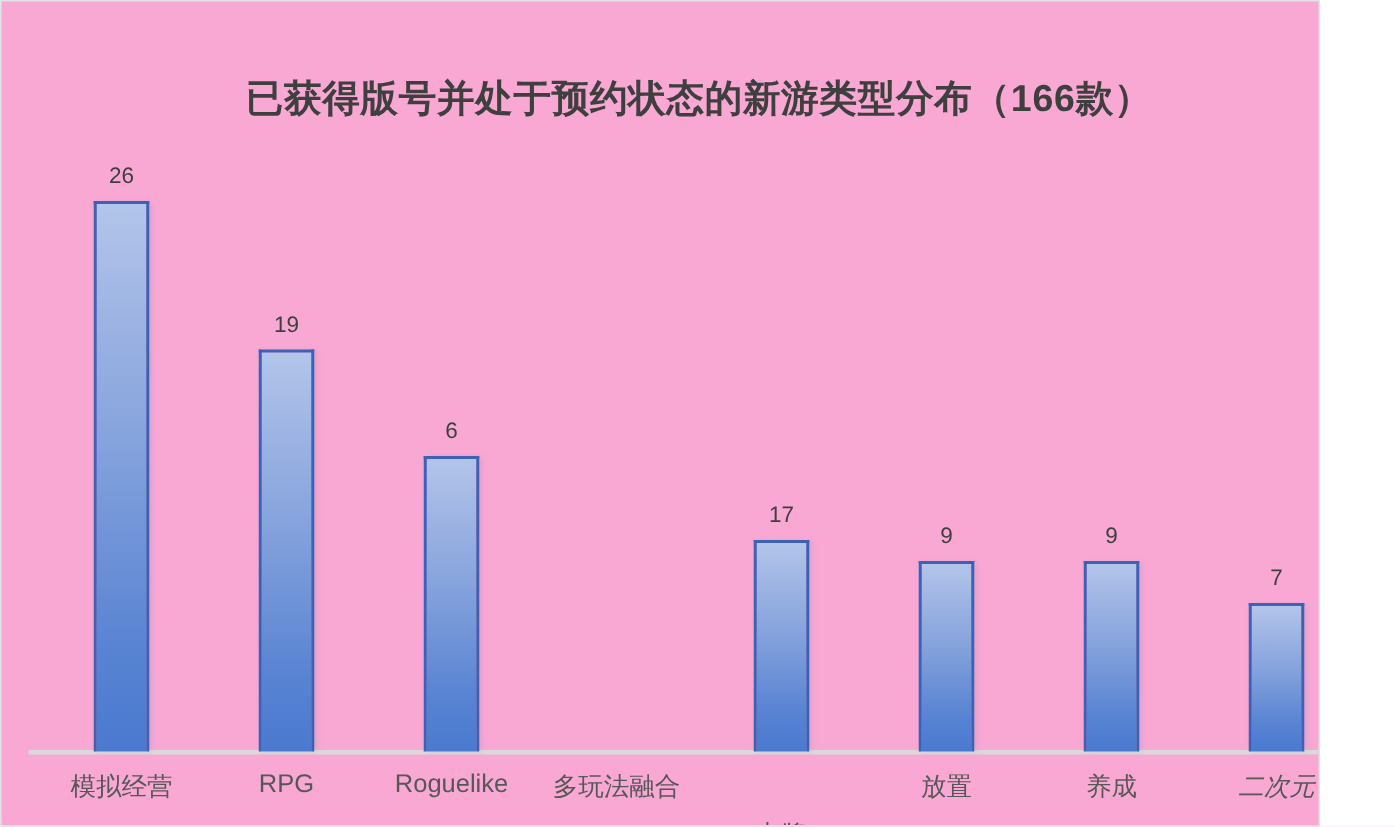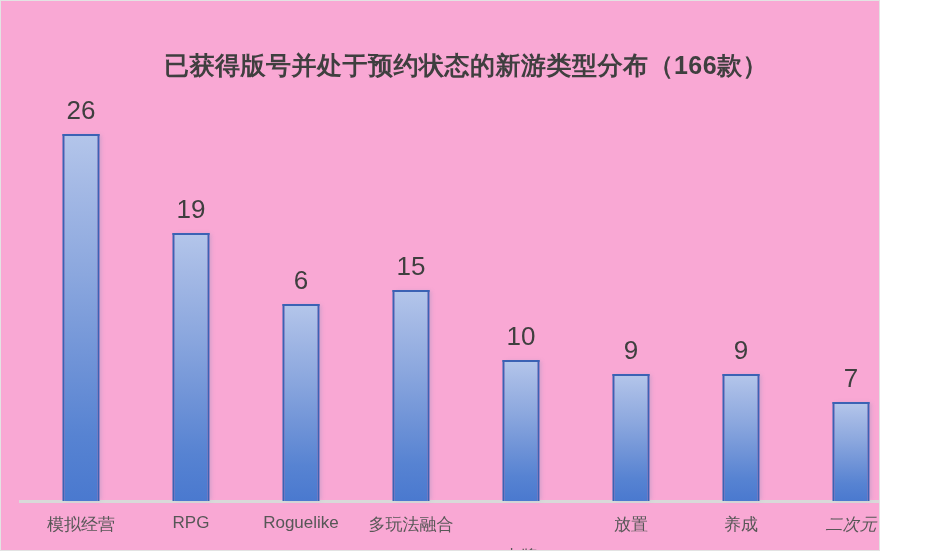--- a/index.html
+++ b/index.html
@@ -61,21 +61,21 @@
     box-sizing: border-box;
     border: 2px solid #3b62b4;
     border-bottom: none;
     background: linear-gradient(to bottom, #b3c5ea 0%, #a4b9e5 14%, #8ba7de 38%, #6f93d7 62%, #5783d2 82%, #4a79cf 100%);
     box-shadow: 2px 0 4px -1px rgba(120,140,180,0.30);
   }
   .bar-value {
     position: absolute;
     left: 50%;
     transform: translateX(-50%);
-    font-size: 26px;
+    font-size: 15px;
     color: #3f3f3f;
     white-space: nowrap;
   }
   .cat-label {
     position: absolute;
     top: 512px;
     width: 150px;
     text-align: center;
     font-size: 17px;
     color: #575757;
@@ -97,26 +97,22 @@
       <div class="bar-shaft" style="height: 366.6px;"></div>
     </div>
     <div class="bar-group" style="left:135px;">
       <div class="bar-value" style="bottom: 275.9px;">19</div>
       <div class="bar-shaft" style="height: 267.9px;"></div>
     </div>
     <div class="bar-group" style="left:245px;">
       <div class="bar-value" style="bottom: 205.4px;">6</div>
       <div class="bar-shaft" style="height: 197.4px;"></div>
     </div>
-    <div class="bar-group" style="left:355px;">
-      <div class="bar-value" style="bottom: 219.5px;">15</div>
-      <div class="bar-shaft" style="height: 211.5px;"></div>
-    </div>
     <div class="bar-group" style="left:465px;">
-      <div class="bar-value" style="bottom: 149px;">10</div>
+      <div class="bar-value" style="bottom: 149px;">17</div>
       <div class="bar-shaft" style="height: 141px;"></div>
     </div>
     <div class="bar-group" style="left:575px;">
       <div class="bar-value" style="bottom: 134.9px;">9</div>
       <div class="bar-shaft" style="height: 126.9px;"></div>
     </div>
     <div class="bar-group" style="left:685px;">
       <div class="bar-value" style="bottom: 134.9px;">9</div>
       <div class="bar-shaft" style="height: 126.9px;"></div>
     </div>

